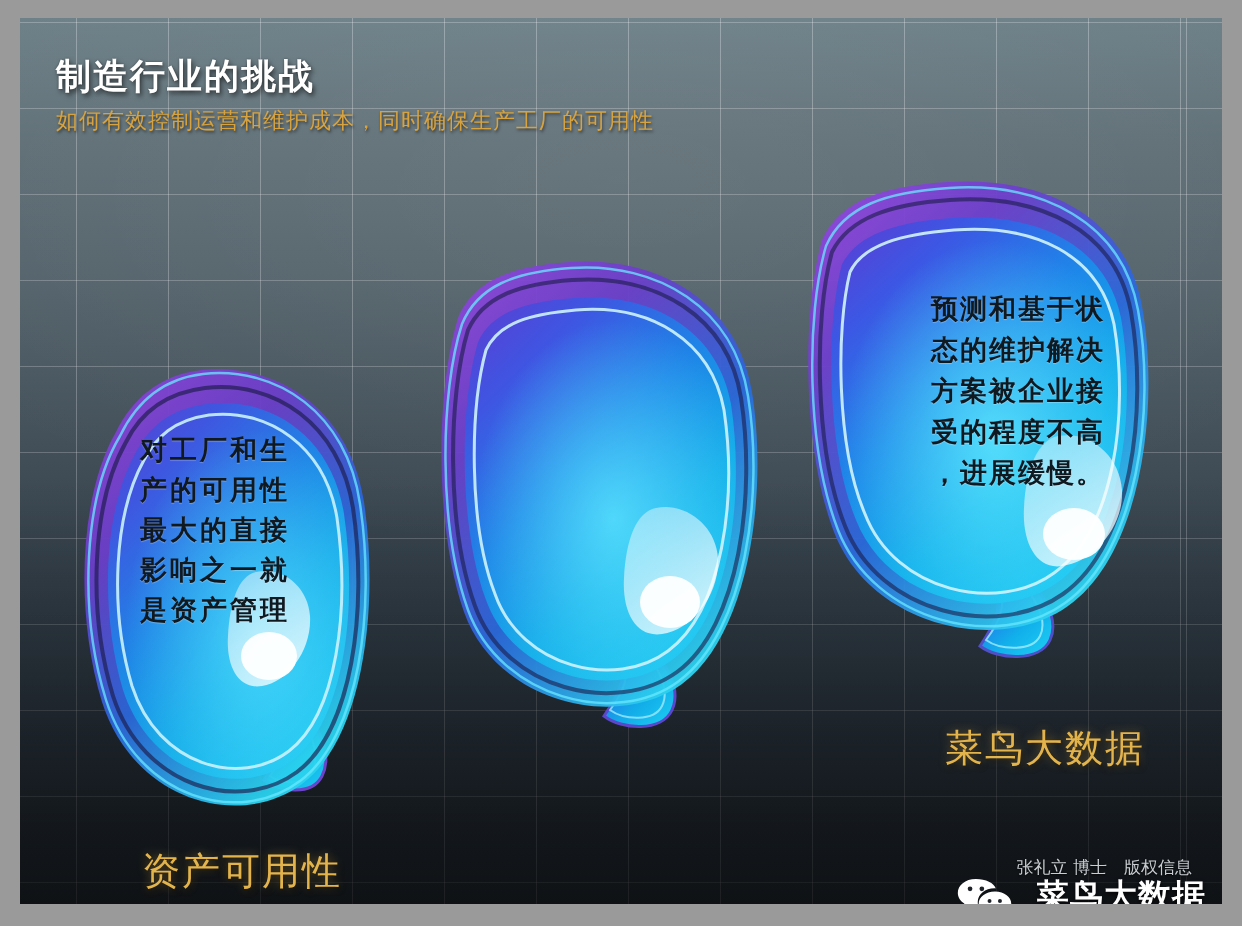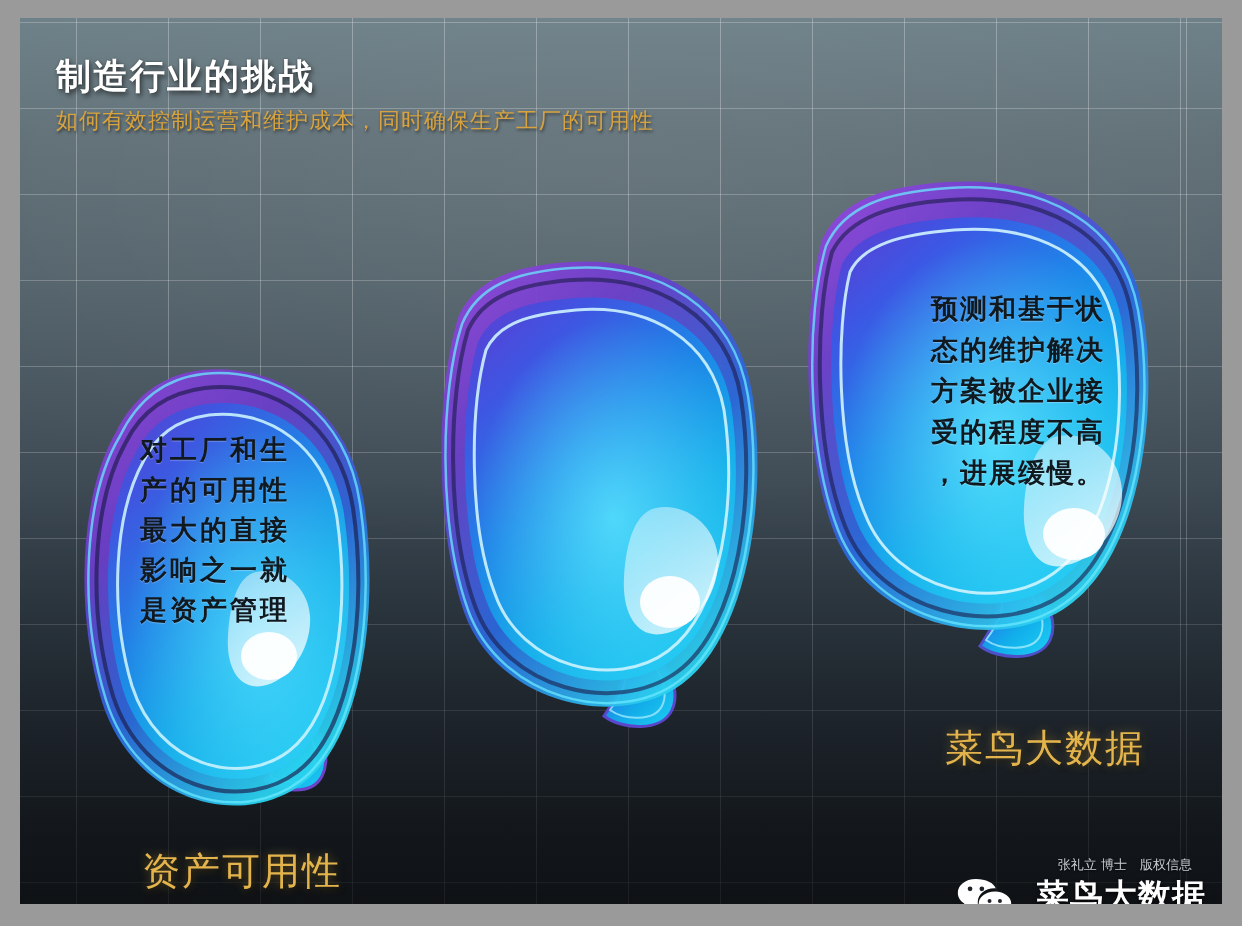--- a/index.html
+++ b/index.html
@@ -83,21 +83,21 @@
     position:absolute;
     font-family:"DejaVu Sans","Liberation Sans",sans-serif;
     font-size:38px;color:#e4b44c;letter-spacing:2px;
     text-shadow:0 0 10px rgba(228,180,76,.45), 2px 3px 5px rgba(0,0,0,.7);
     white-space:nowrap;
   }
 
   
   .wm-line{
     position:absolute;right:30px;top:838px;
-    font-size:13px;color:#d9dde1;opacity:.92;
+    font-size:17px;color:#d9dde1;opacity:.92;
     font-family:"DejaVu Sans","Liberation Sans",sans-serif;
     white-space:nowrap;text-shadow:0 1px 2px rgba(0,0,0,.8);
   }
   .wm-brand{
     position:absolute;right:16px;top:856px;
     display:flex;align-items:center;gap:22px;
     white-space:nowrap;
   }
   .wm-brand .wm-name{
     font-size:33px;font-weight:bold;color:#ffffff;letter-spacing:1px;

